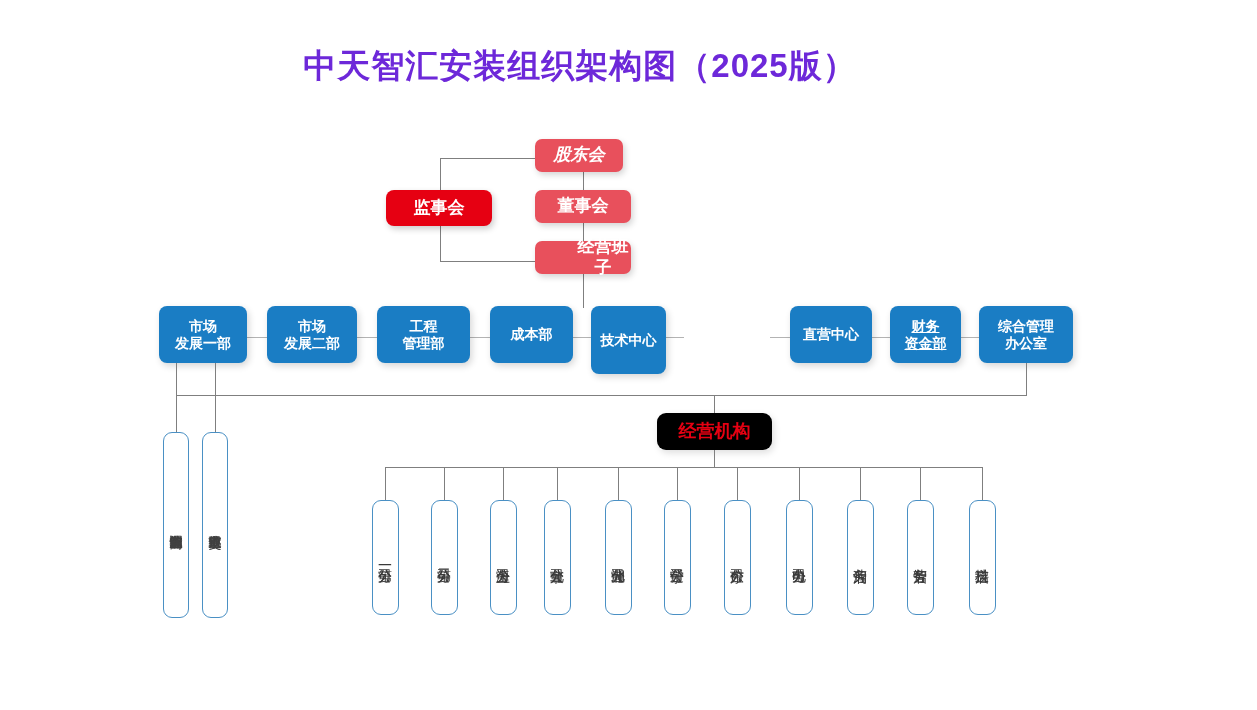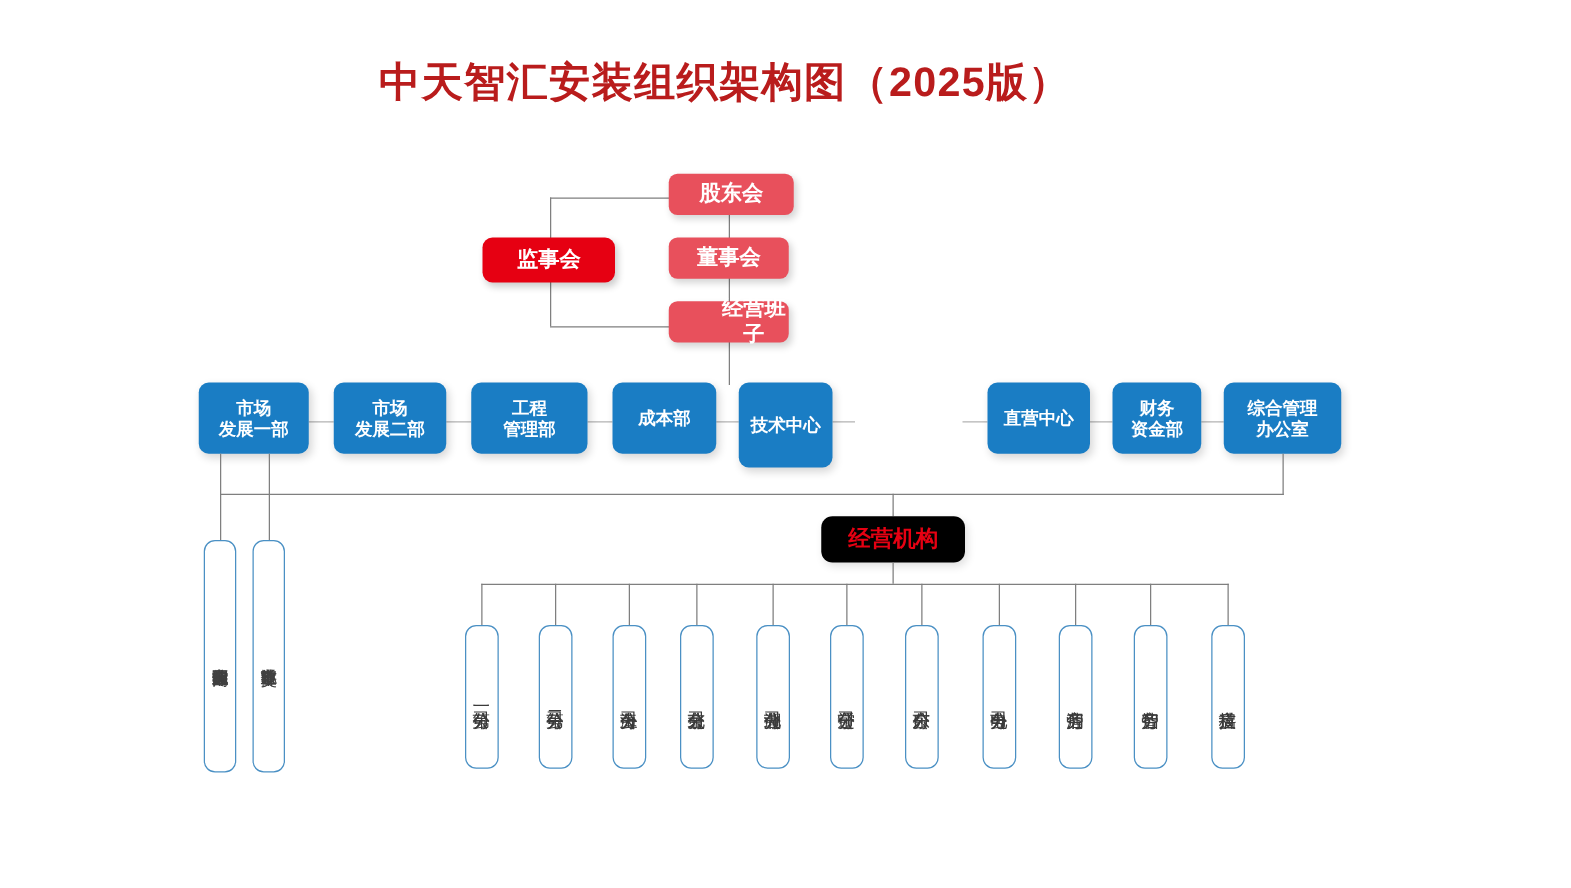--- a/index.html
+++ b/index.html
@@ -17,21 +17,21 @@
 
   
   .title{
     position:absolute;
     left:0; top:44px;
     width:1160px;
     text-align:center;
     font-size:33px;
     font-weight:bold;
     letter-spacing:1px;
-    color:#b91c1c;
+    color:#6d28d9;
     white-space:nowrap;
   }
 
   
   .ln{position:absolute;background:#7f7f7f;}
   .lnv{width:1px;}
   .lnh{height:1px;}
   .ln-lt{background:#b3b3b3;}
 
   
@@ -112,21 +112,21 @@
 <div id="stage">
 
   <div class="title">中天智汇安装组织架构图（2025版）</div>
 
   <div class="ln lnv" style="left:583px; top:170px; height:138px;"></div>
 
   <div class="ln lnh" style="left:440px; top:158px; width:143px;"></div>
   <div class="ln lnv" style="left:440px; top:158px; height:103px;"></div>
   <div class="ln lnh" style="left:440px; top:261px; width:143px;"></div>
 
-  <div class="node red" style="left:535px; top:139px; width:100px; height:33px;">股东会</div>
+  <div class="node red" style="left:535px; top:139px; width:88px; height:33px;font-style:italic;">股东会</div>
 
   <div class="node red" style="left:535px; top:190px; width:96px; height:33px;">董事会</div>
 
   <div class="node red" style="left:535px; top:241px; width:96px; height:33px;padding-left:40px;">经营班子</div>
 
   <div class="node red-strong" style="left:386px; top:190px; width:106px; height:36px;">监事会</div>
 
   <div class="ln lnh ln-lt" style="left:247px; top:337px; width:20px;"></div>
   <div class="ln lnh ln-lt" style="left:357px; top:337px; width:20px;"></div>
   <div class="ln lnh ln-lt" style="left:470px; top:337px; width:20px;"></div>
@@ -145,21 +145,21 @@
   <div class="node blue" style="left:490px; top:306px; width:83px; height:57px;">成本部</div>
 
   <div class="node blue" style="left:377px; top:306px; width:93px; height:57px;">工程
 管理部</div>
 
   <div class="node blue" style="left:591px; top:306px; width:75px; height:68px;">技术中心</div>
 
 
   <div class="node blue" style="left:790px; top:306px; width:82px; height:57px;">直营中心</div>
 
-  <div class="node blue" style="left:890px; top:306px; width:71px; height:57px;">财务
+  <div class="node blue" style="left:890px; top:306px; width:71px; height:57px;text-decoration:underline;">财务
 资金部</div>
 
   <div class="node blue" style="left:979px; top:306px; width:94px; height:57px;">综合管理
 办公室</div>
 
   <div class="ln lnv" style="left:176px; top:363px; height:69px;"></div>
   <div class="ln lnv" style="left:215px; top:363px; height:69px;"></div>
 
   <div class="ln lnh" style="left:176px; top:395px; width:851px;"></div>
 

